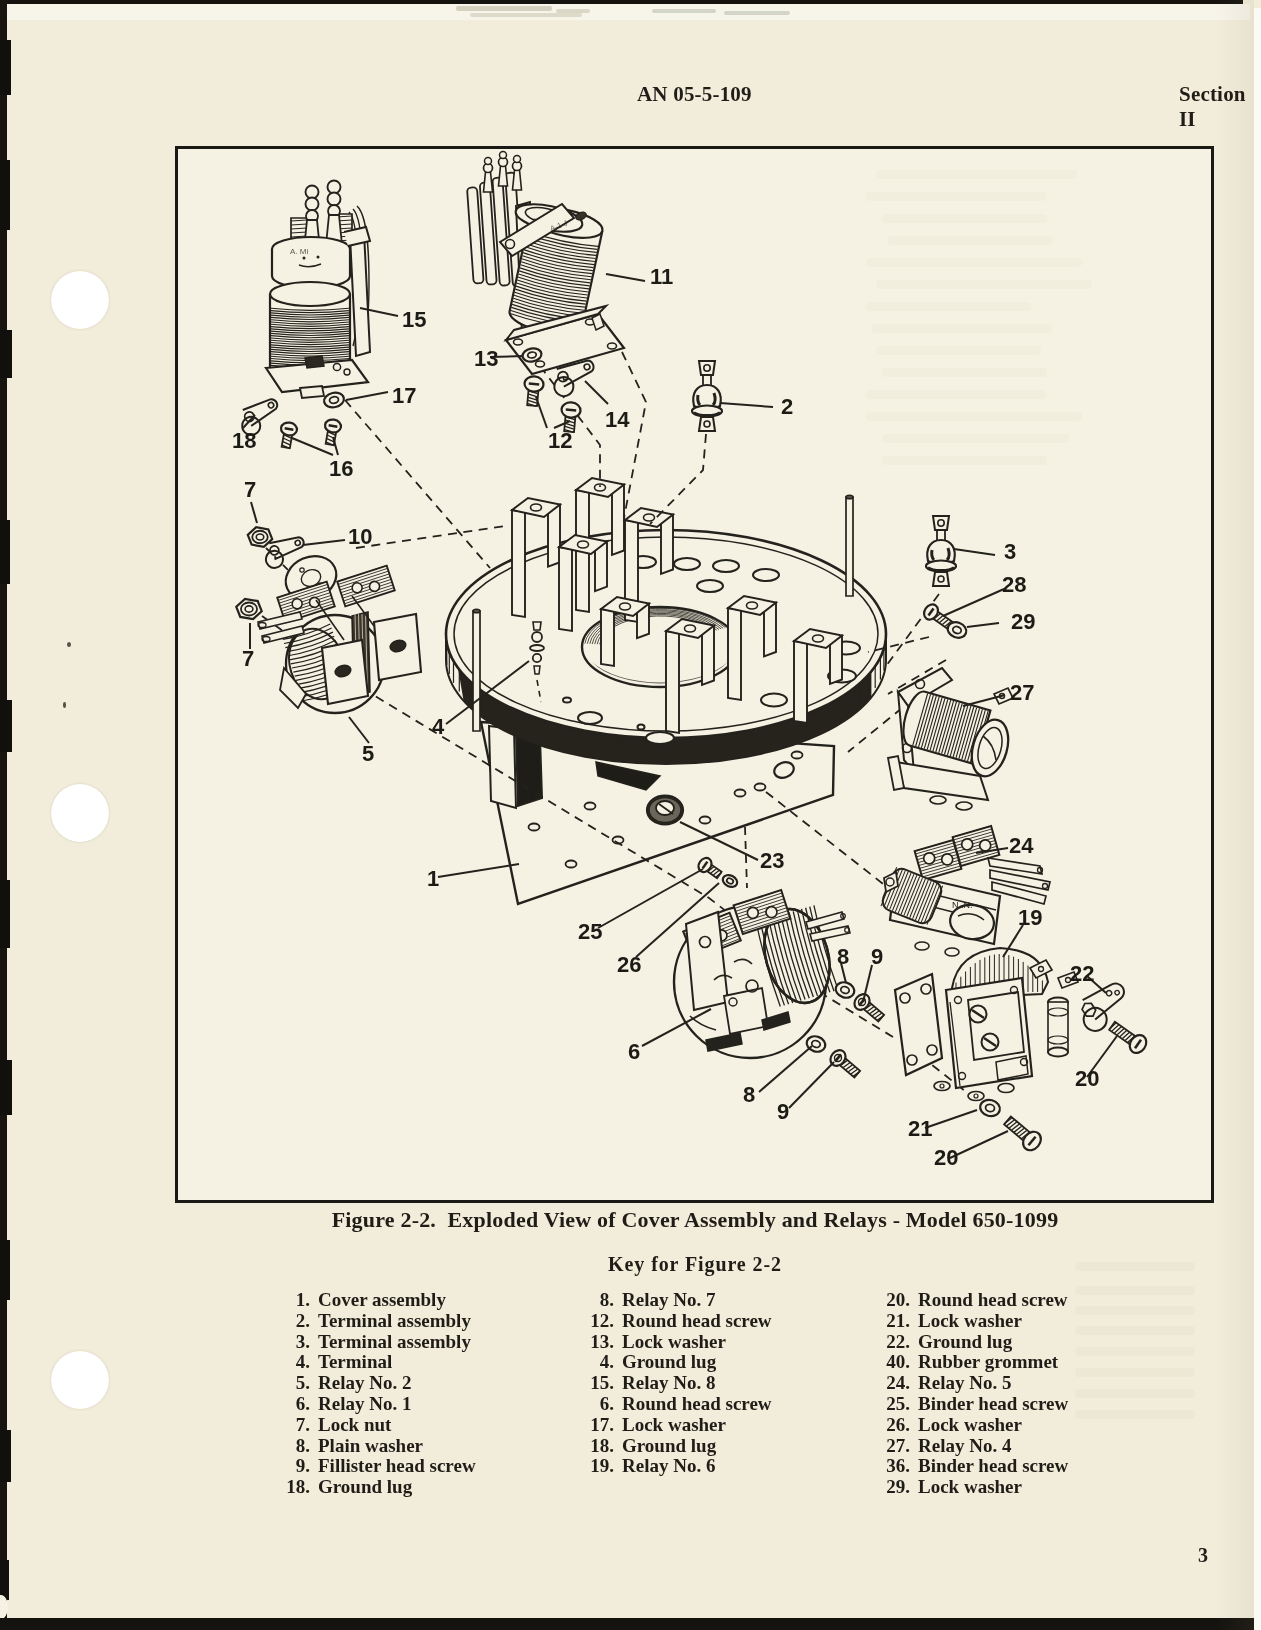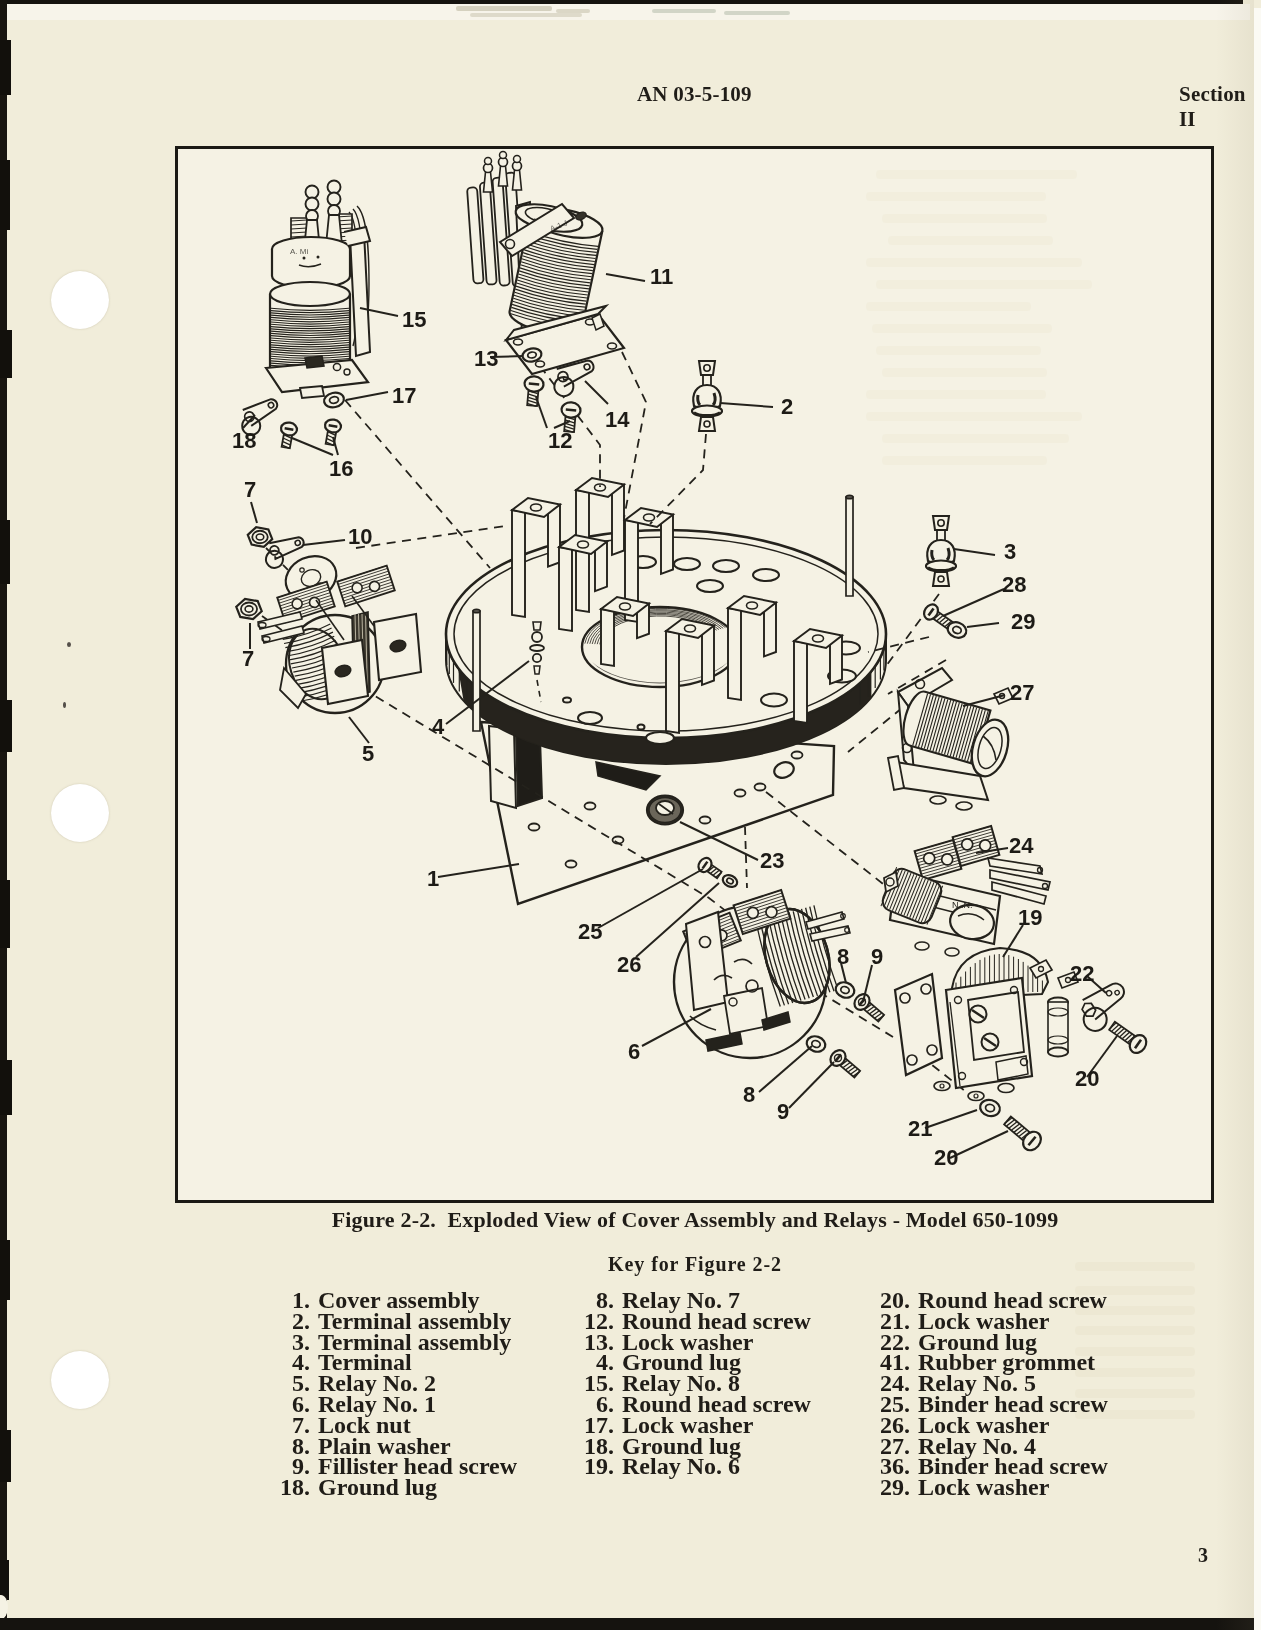--- a/index.html
+++ b/index.html
@@ -10,21 +10,21 @@
   .topband{left:0;top:4px;width:1250px;height:16px;background:#f7f4ea;}
   .leftedge{left:0;top:0;width:7px;height:1630px;background:#181510;}
   .lblob{position:absolute;left:0;background:#12100c;}
   .bottomblack{left:0;top:1618px;width:1261px;height:12px;background:#15130f;}
   .rightwhite{left:1254px;top:8px;width:7px;height:1622px;background:#fbfaf4;}
   .hole{background:#ffffff;border-radius:50%;width:58px;height:58px;box-shadow:0 0 2px rgba(170,160,130,.5);}
   .hdr{font-weight:bold;font-size:21px;letter-spacing:0.2px;}
   .figbox{left:175px;top:146px;width:1033px;height:1051px;border:3px solid #1b1914;background:#f5f2e4;}
   .caption{left:0;top:1207px;width:1390px;text-align:center;font-weight:bold;font-size:22px;letter-spacing:0.2px;}
   .keyhdr{left:0;top:1253px;width:1390px;text-align:center;font-weight:bold;font-size:20px;letter-spacing:0.9px;}
-  .keycol{font-size:24px;font-weight:bold;}
+  .keycol{font-size:19px;font-weight:bold;}
   .krow{height:20.8px;line-height:20.8px;}
   .kn{display:inline-block;width:30px;text-align:right;margin-right:8px;}
   .pageno{left:1198px;top:1544px;font-weight:bold;font-size:20px;}
   .mark{position:absolute;background:#b9b49b;opacity:0.55;border-radius:2px;}
   .ghost{position:absolute;background:#e9e2ca;opacity:0.24;border-radius:4px;}
 </style>
 </head>
 <body>
 <div class="page">
   <div class="abs topband"></div>
@@ -50,21 +50,21 @@
   <div class="mark" style="left:456px;top:6px;width:96px;height:5px;"></div>
   <div class="mark" style="left:470px;top:13px;width:112px;height:4px;opacity:.4"></div>
   <div class="mark" style="left:556px;top:9px;width:34px;height:4px;opacity:.45"></div>
   <div class="mark" style="left:652px;top:9px;width:64px;height:4px;opacity:.4;background:#9aa894;"></div>
   <div class="mark" style="left:724px;top:11px;width:66px;height:4px;opacity:.4;background:#9aa894;"></div>
 
   <div class="abs hole" style="left:51px;top:271px;"></div>
   <div class="abs hole" style="left:51px;top:784px;"></div>
   <div class="abs hole" style="left:51px;top:1351px;"></div>
 
-  <div class="abs hdr" style="left:637px;top:82px;">AN 03-5-109</div>
+  <div class="abs hdr" style="left:637px;top:82px;">AN 05-5-109</div>
   <div class="abs hdr" style="left:1179px;top:82px;">Section II</div>
 
   <div class="abs figbox"></div>
 <div class="ghost" style="left:876px;top:170px;width:201px;height:9px;"></div>
 <div class="ghost" style="left:866px;top:192px;width:180px;height:9px;"></div>
 <div class="ghost" style="left:882px;top:214px;width:165px;height:9px;"></div>
 <div class="ghost" style="left:888px;top:236px;width:165px;height:9px;"></div>
 <div class="ghost" style="left:866px;top:258px;width:216px;height:9px;"></div>
 <div class="ghost" style="left:876px;top:280px;width:216px;height:9px;"></div>
 <div class="ghost" style="left:866px;top:302px;width:165px;height:9px;"></div>
@@ -929,21 +929,21 @@
       <div class="krow"><span class="kn">15.</span><span class="kt">Relay No. 8</span></div>
       <div class="krow"><span class="kn">6.</span><span class="kt">Round head screw</span></div>
       <div class="krow"><span class="kn">17.</span><span class="kt">Lock washer</span></div>
       <div class="krow"><span class="kn">18.</span><span class="kt">Ground lug</span></div>
       <div class="krow"><span class="kn">19.</span><span class="kt">Relay No. 6</span></div>
     </div>
 <div class="abs keycol" style="left:880px;top:1290px;">
       <div class="krow"><span class="kn">20.</span><span class="kt">Round head screw</span></div>
       <div class="krow"><span class="kn">21.</span><span class="kt">Lock washer</span></div>
       <div class="krow"><span class="kn">22.</span><span class="kt">Ground lug</span></div>
-      <div class="krow"><span class="kn">41.</span><span class="kt">Rubber grommet</span></div>
+      <div class="krow"><span class="kn">40.</span><span class="kt">Rubber grommet</span></div>
       <div class="krow"><span class="kn">24.</span><span class="kt">Relay No. 5</span></div>
       <div class="krow"><span class="kn">25.</span><span class="kt">Binder head screw</span></div>
       <div class="krow"><span class="kn">26.</span><span class="kt">Lock washer</span></div>
       <div class="krow"><span class="kn">27.</span><span class="kt">Relay No. 4</span></div>
       <div class="krow"><span class="kn">36.</span><span class="kt">Binder head screw</span></div>
       <div class="krow"><span class="kn">29.</span><span class="kt">Lock washer</span></div>
     </div>
 
   <div class="abs pageno">3</div>
 </div>

